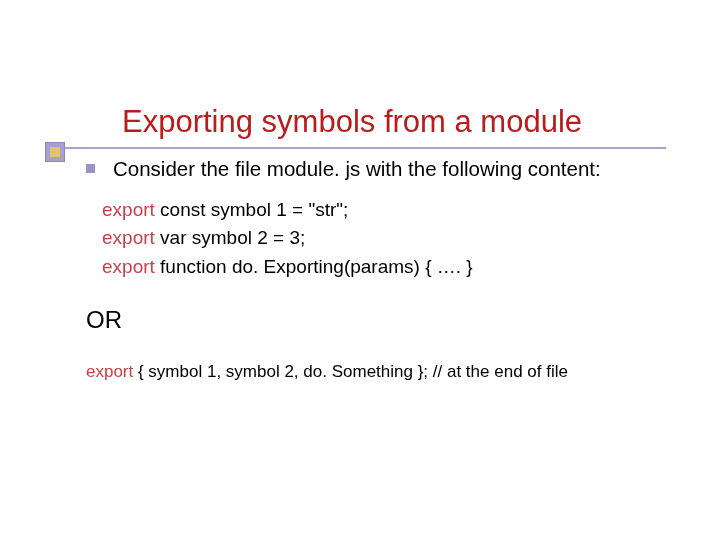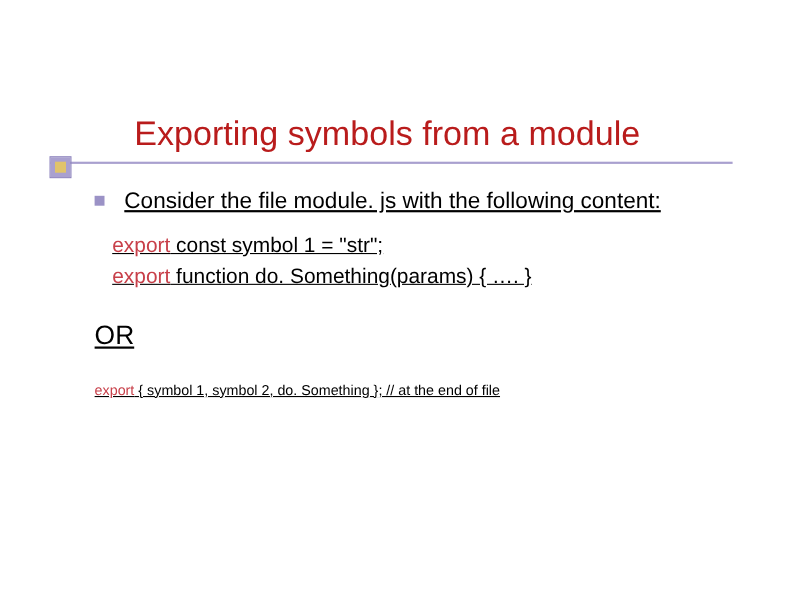--- a/index.html
+++ b/index.html
@@ -50,25 +50,24 @@
     position: absolute;
     left: 46px;
     top: 147px;
     width: 620px;
     height: 2px;
     background: #a9a0cf;
   }
   .body {
     position: absolute;
     left: 86px;
-    top: 168px;
+    top: 154px;
     width: 600px;
     font-size: 20px;
     line-height: 1.45;
-    text-decoration: underline;
   }
   .bullet-row {
     display: flex;
     align-items: flex-start;
     margin-bottom: 12px;
   }
   .bullet {
     width: 9px;
     height: 9px;
     background: #9b92c6;
@@ -89,21 +88,21 @@
   }
   .kw {
     color: #c8404a;
   }
   .or-line {
     margin-top: 22px;
     margin-bottom: 22px;
     font-size: 24px;
   }
   .export-last {
-    font-size: 13px;
+    font-size: 17px;
   }
 </style>
 </head>
 <body>
 
 <div class="slide">
 
   <div class="underline"></div>
   <div class="deco-sq"></div>
   <div class="deco-sq-inner"></div>
@@ -112,21 +111,22 @@
 
   <div class="body">
 
     <div class="bullet-row">
       <div class="bullet"></div>
       <div class="bullet-text">Consider the file module. js with the following content:</div>
     </div>
 
     <div class="code-block">
       <div><span class="kw">export</span><span> const symbol 1 = "str";</span></div>
-      <div><span class="kw">export</span><span> function do. Something(params) { …. }</span></div>
+      <div><span class="kw">export</span><span> var symbol 2 = 3;</span></div>
+      <div><span class="kw">export</span><span> function do. Exporting(params) { …. }</span></div>
     </div>
 
     <div class="or-line">OR</div>
 
     <div class="export-last">
       <span class="kw">export</span><span> { symbol 1, symbol 2, do. Something }; //  at the end of file</span>
     </div>
 
   </div>
 </div>

